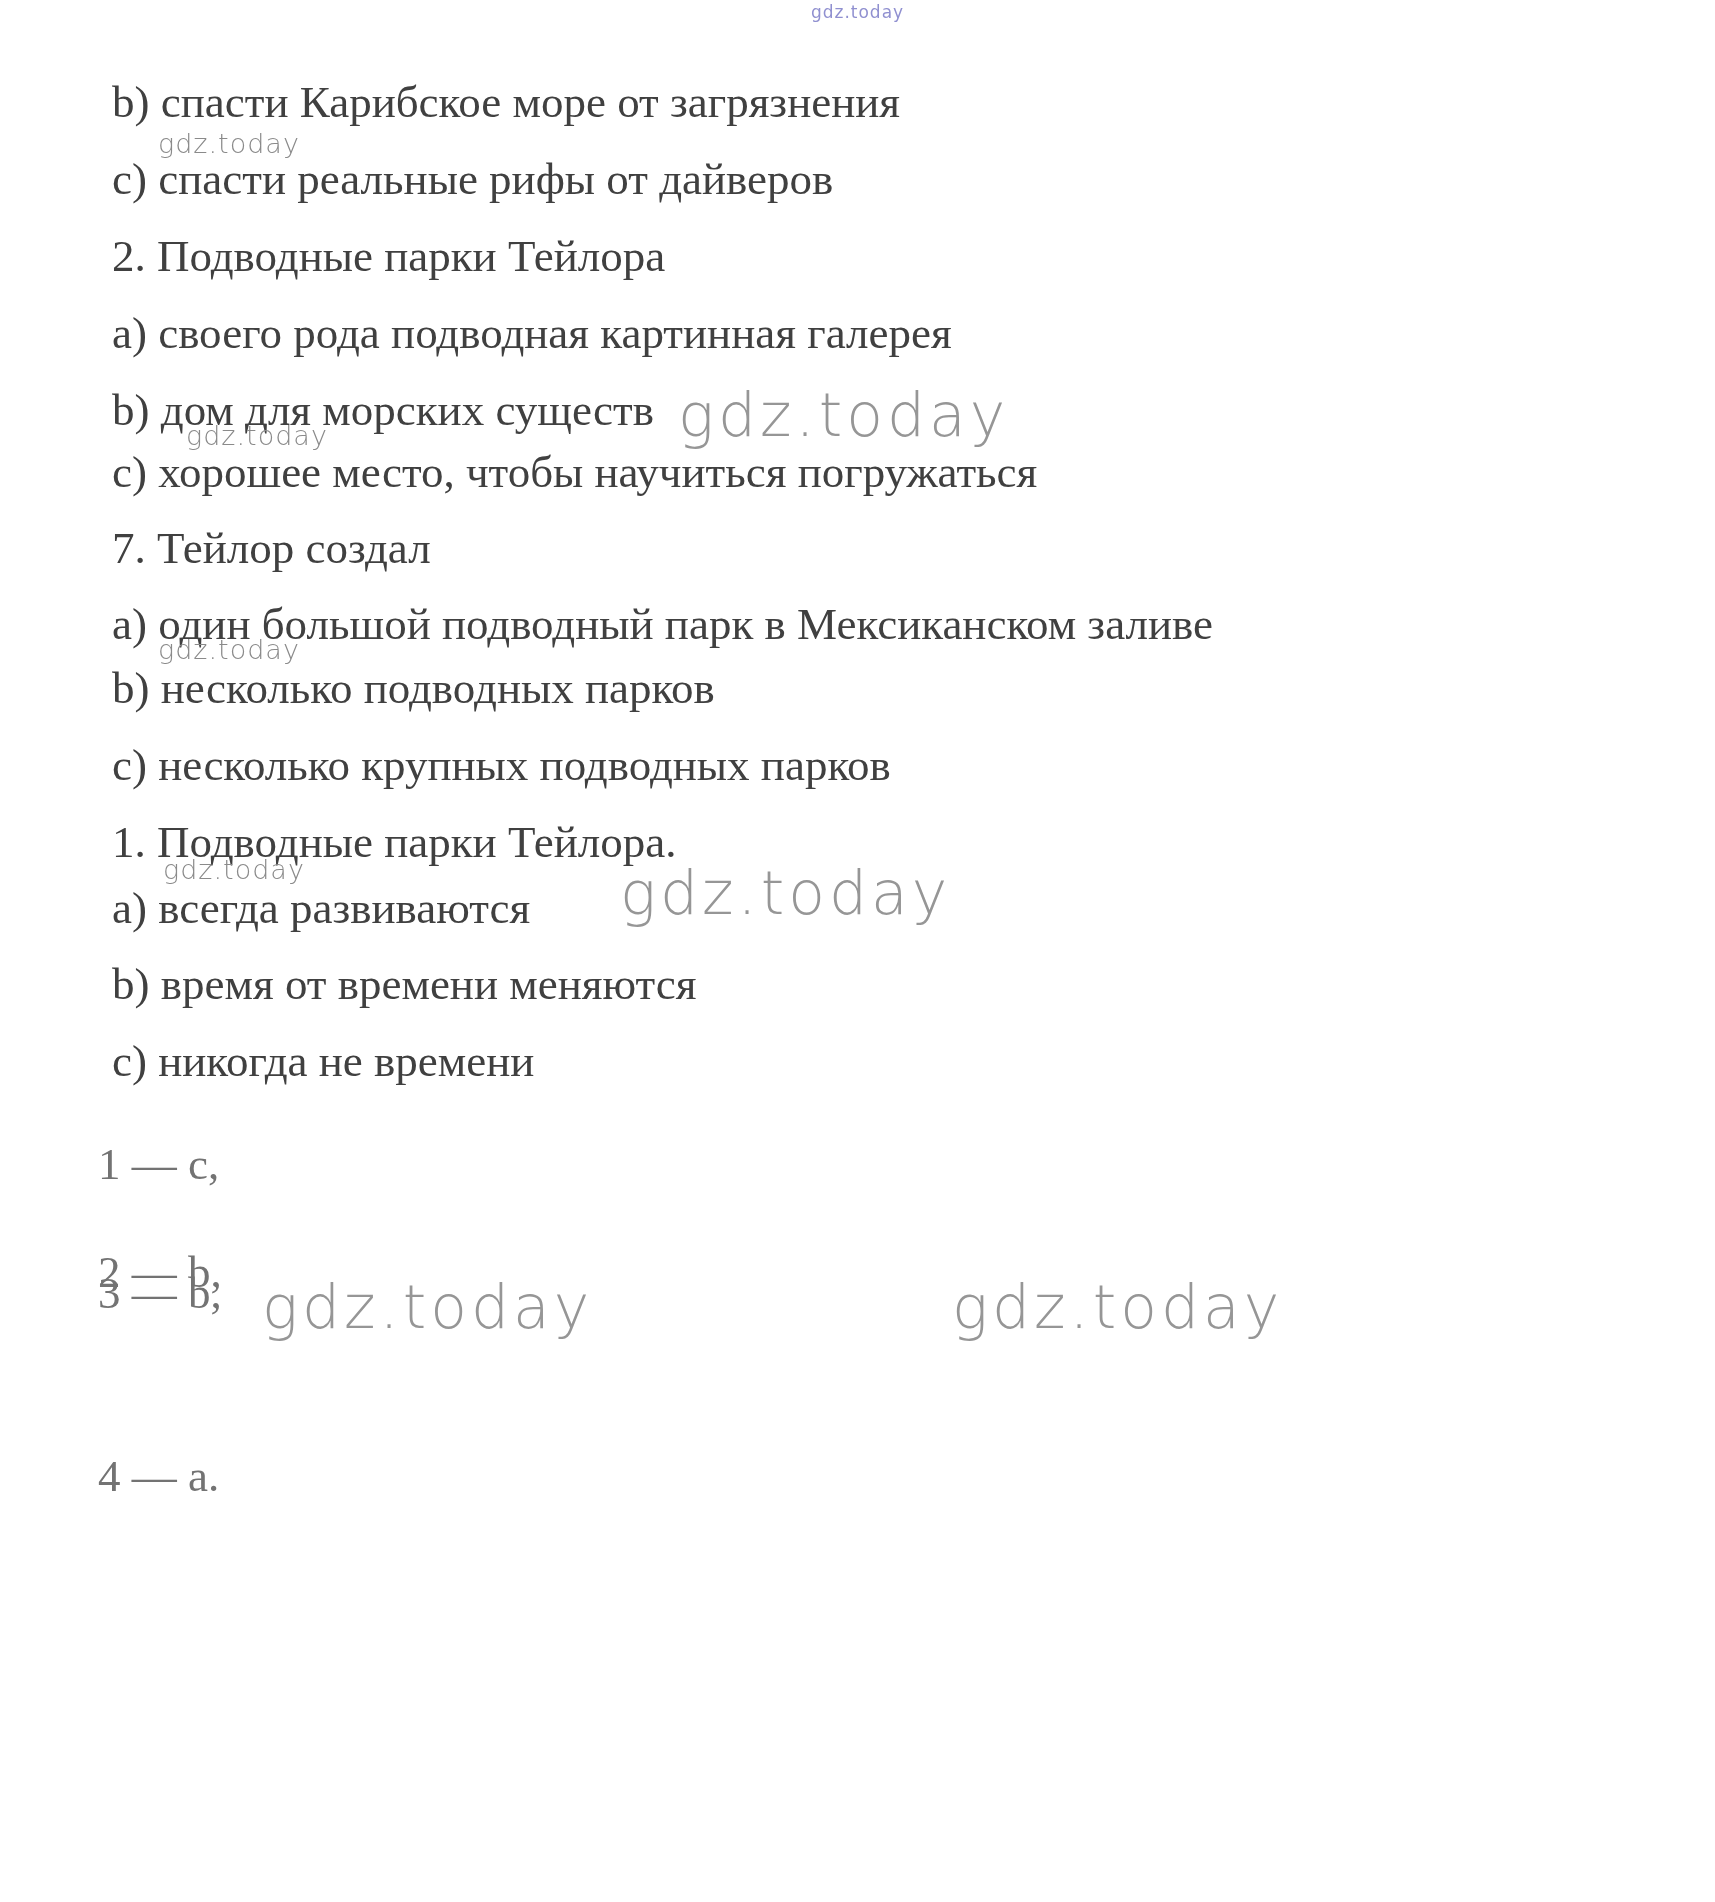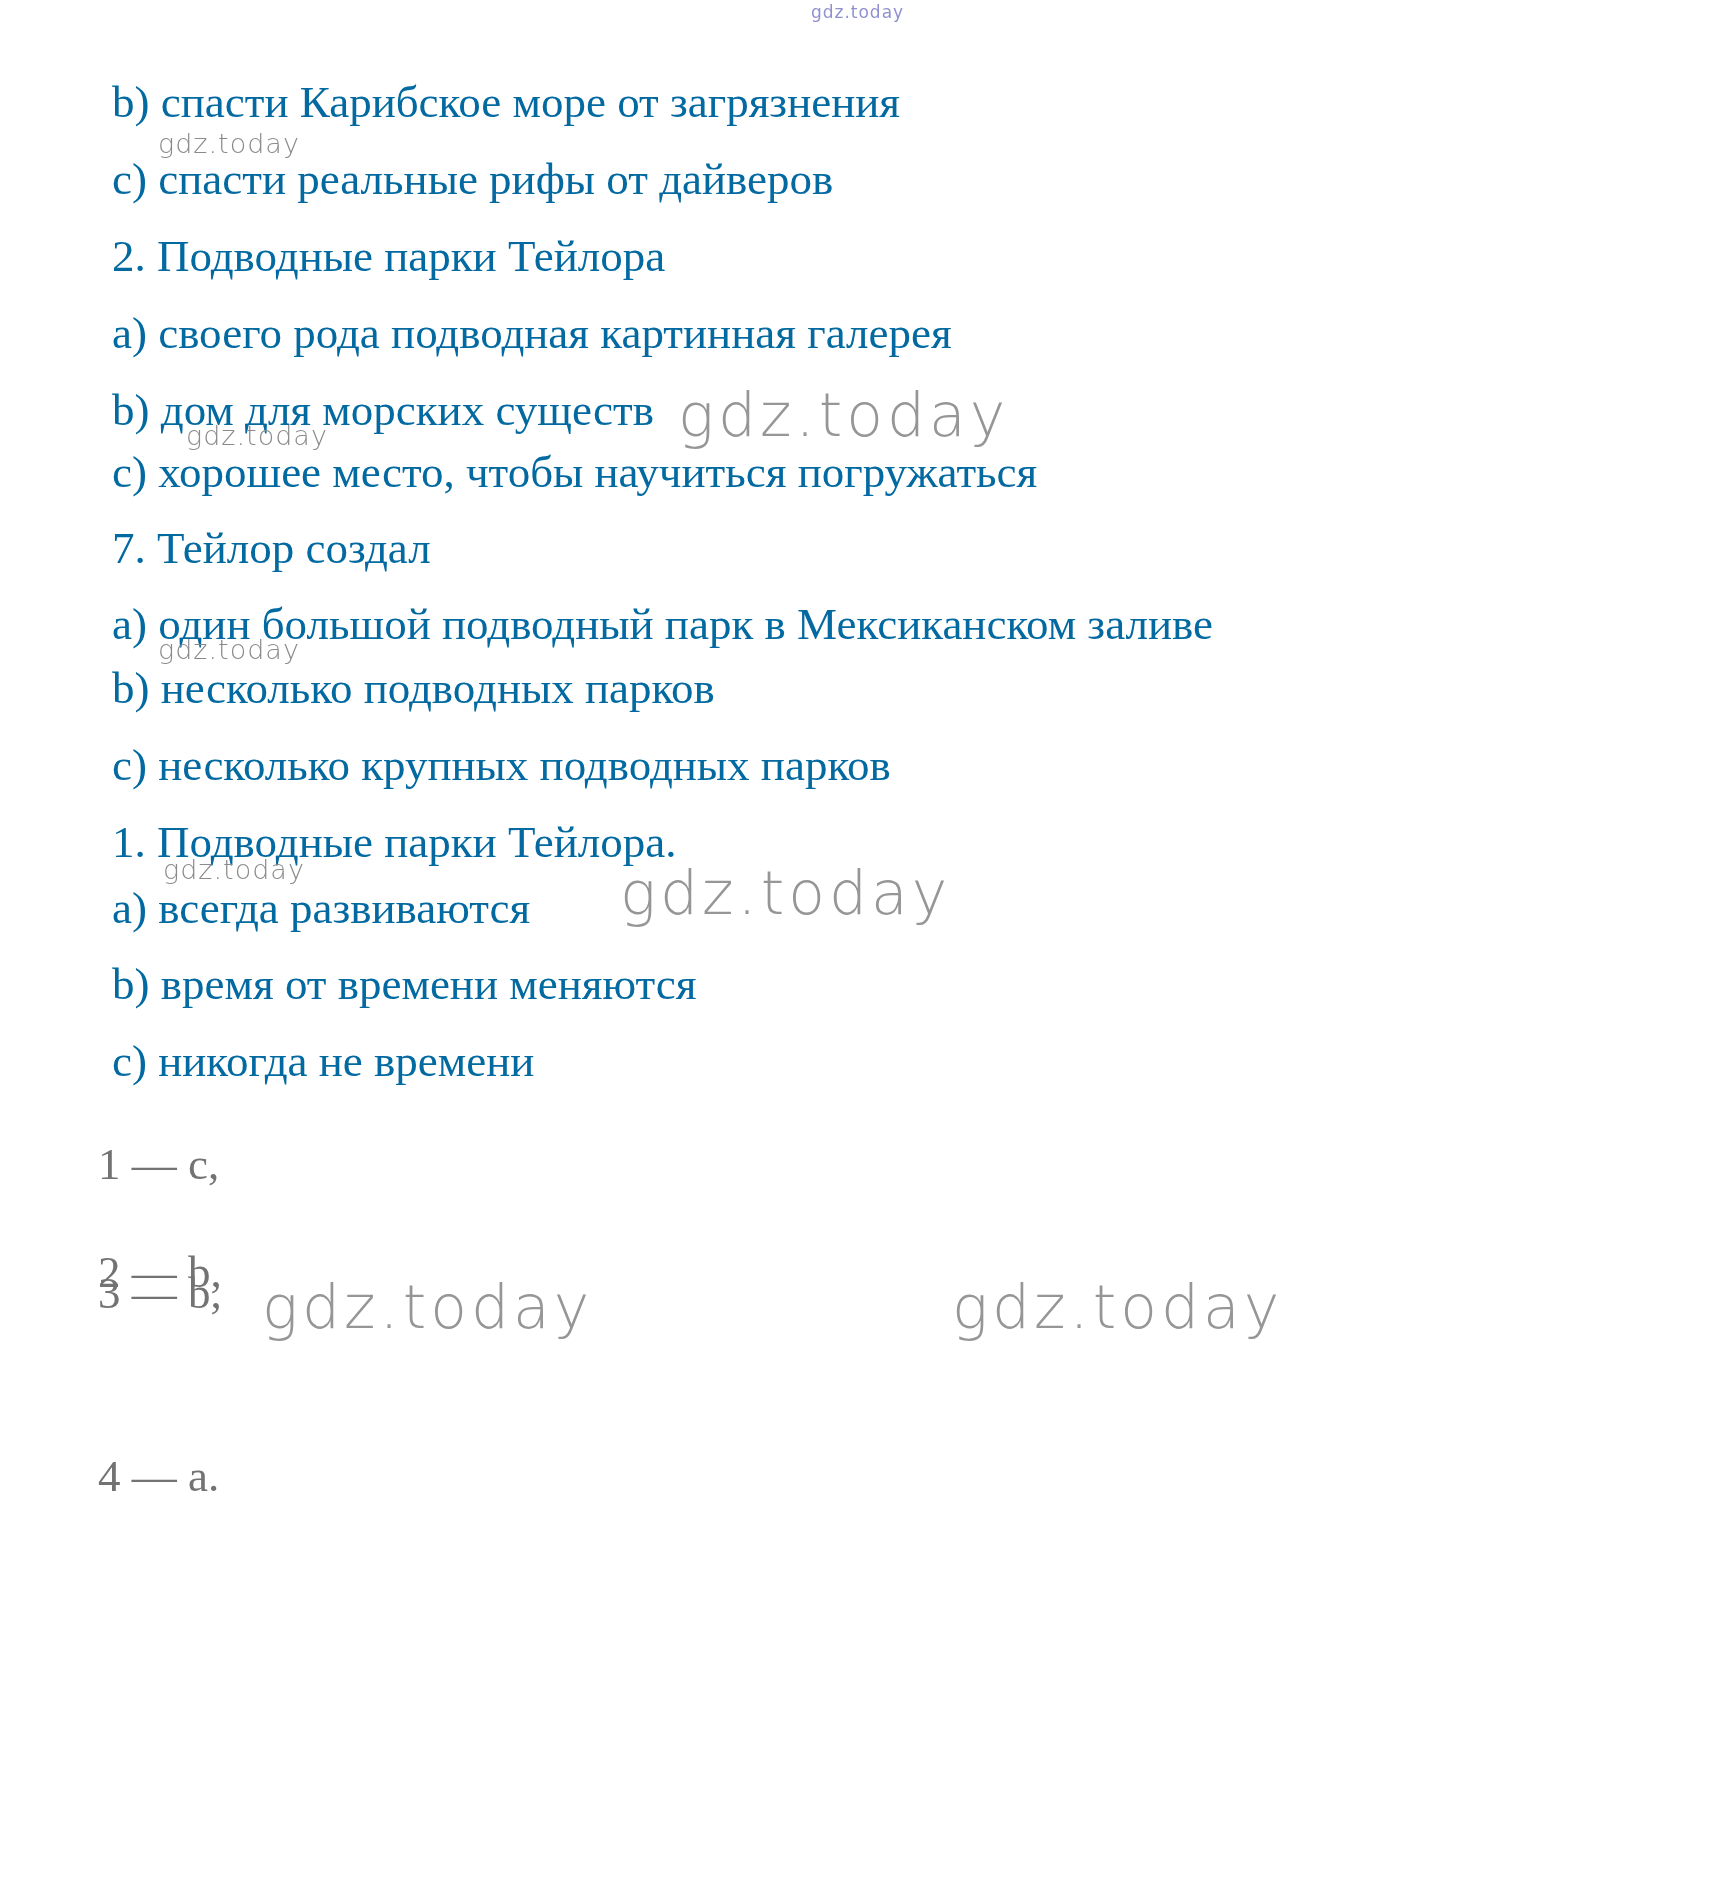--- a/index.html
+++ b/index.html
@@ -12,21 +12,21 @@
     overflow: hidden;
     font-family: "Liberation Serif", serif;
     color: #000000;
   }
   .line {
     position: absolute;
     left: 112px;
     font-size: 45px;
     line-height: 1.1;
     white-space: nowrap;
-    color: #0369a1;
+    color: #404040;
   }
   .answer {
     position: absolute;
     left: 98px;
     font-size: 45px;
     line-height: 1.1;
     white-space: nowrap;
     color: #737373;
   }
   .wm-top {

